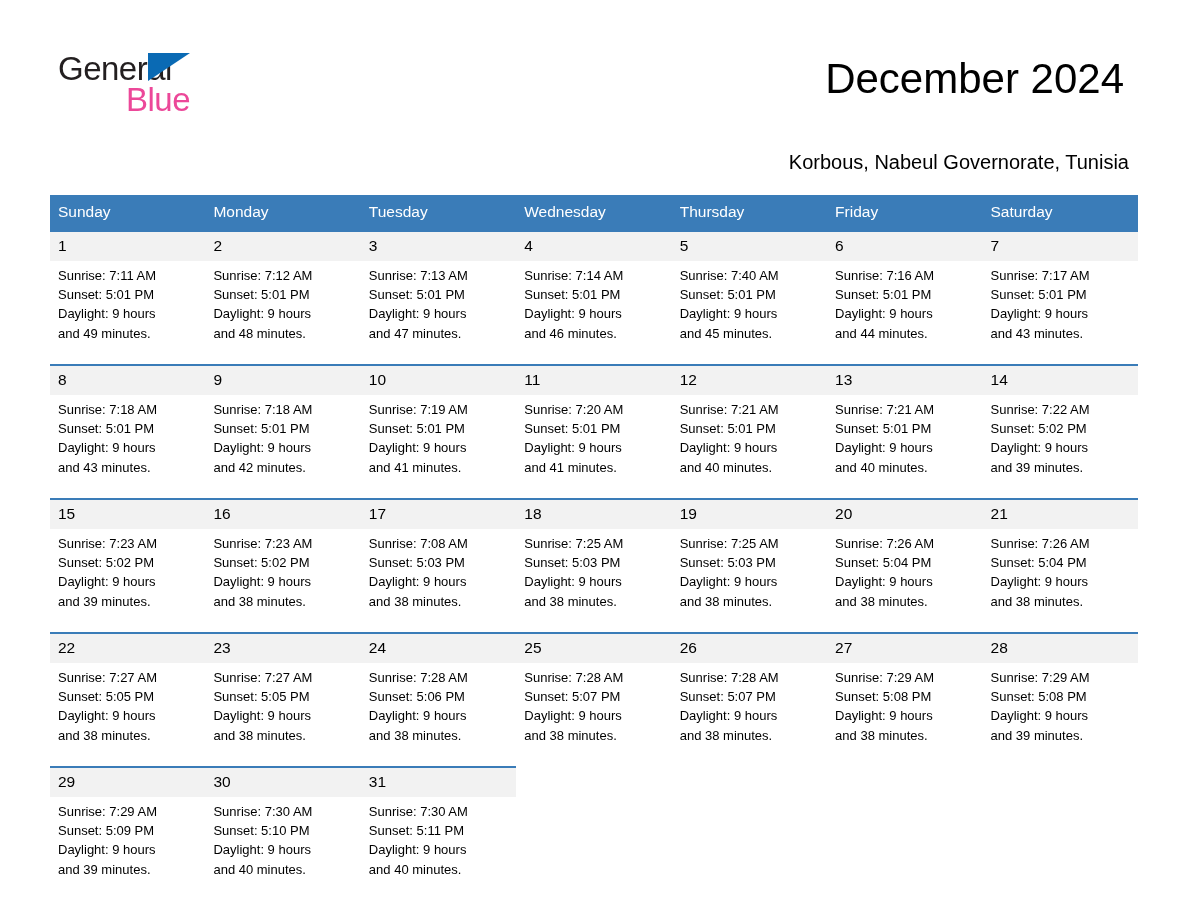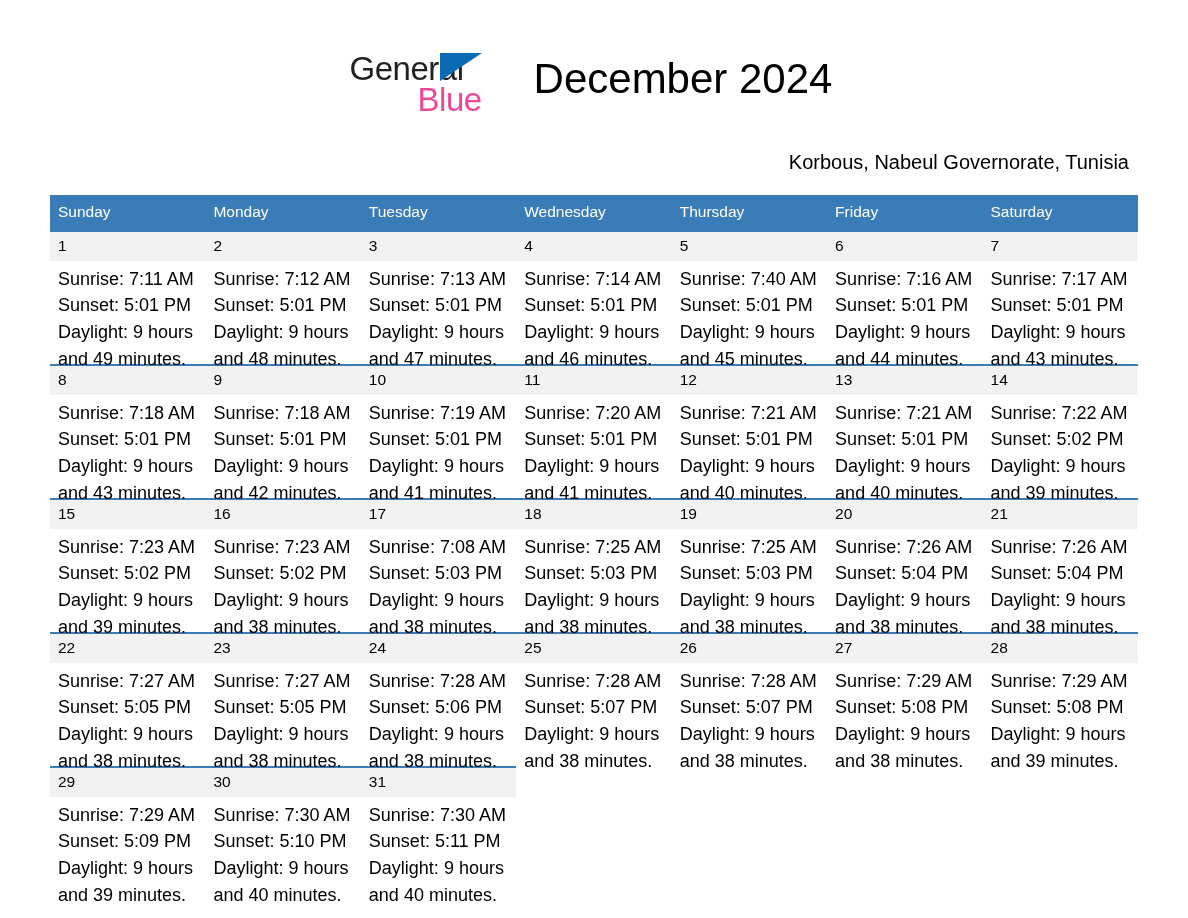--- a/index.html
+++ b/index.html
@@ -19,21 +19,21 @@
     width: 1188px;
     height: 918px;
     box-sizing: border-box;
     padding: 0 50px;
   }
 
   
   .topbar {
     display: flex;
     align-items: flex-start;
-    justify-content: center;
+    justify-content: space-between;
     padding-top: 46px;
     height: 78px;
   }
   .logo {
     position: relative;
     width: 180px;
     height: 72px;
     line-height: 1;
   }
   .logo-general {
@@ -123,21 +123,21 @@
     color: #000;
     padding: 5px 0 6px 8px;
     line-height: 1.15;
   }
   .daycell.empty .daynum {
     background: transparent;
     color: transparent;
   }
   .dayinfo {
     padding: 5px 8px 0 8px;
-    font-size: 18px;
+    font-size: 13px;
     line-height: 1.48;
     color: #000;
   }
   .dayinfo div {
     white-space: nowrap;
   }
 </style>
 </head>
 <body>
 

